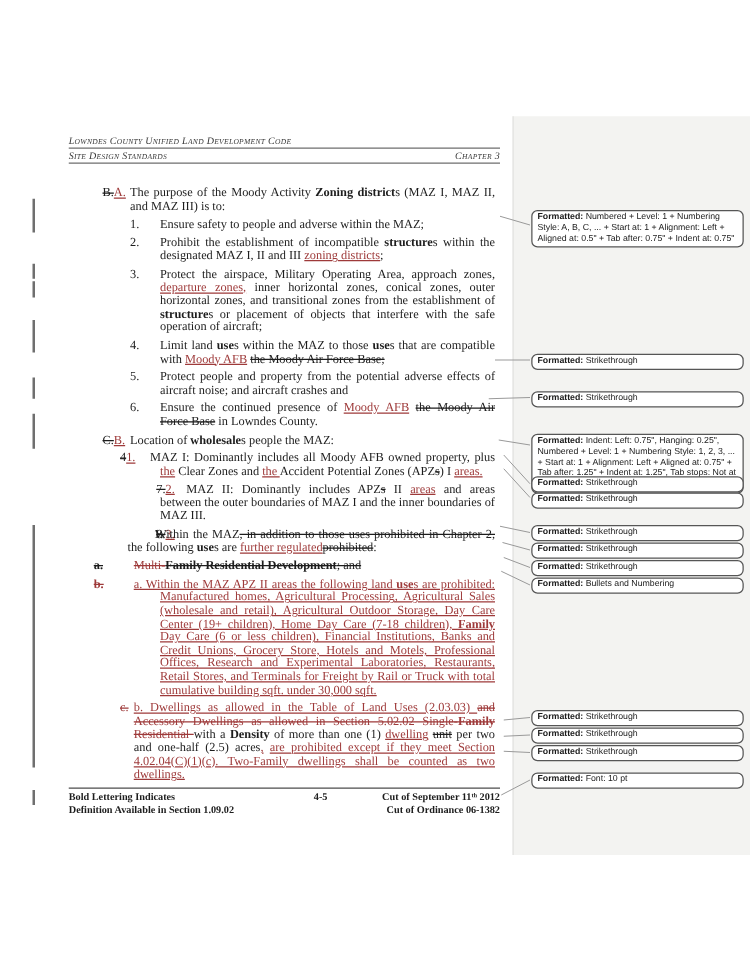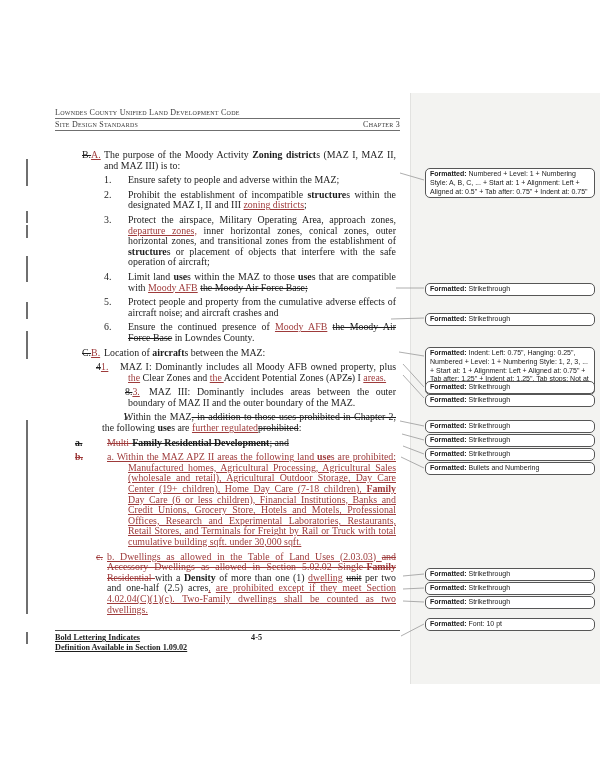--- a/index.html
+++ b/index.html
@@ -12,21 +12,21 @@
     position:absolute;left:410px;top:93px;width:190px;height:591px;
     background:#f3f3f1;border-left:1px solid #e2e2e0;box-sizing:border-box;
   }
   .fbox{
     position:absolute;left:14px;width:170px;box-sizing:border-box;
     background:#ffffff;border:1px solid #565656;border-radius:5px;
     padding:1px 4px;font-family:"Liberation Sans","DejaVu Sans",sans-serif;
     font-size:7px;line-height:8.8px;color:#1a1a1a;
   }
   .fbox b{font-weight:bold;}
-  #doc-header{position:absolute;left:55px;top:108px;width:345px;font-size:8px;color:#3a3a3a;}
+  #doc-header{position:absolute;left:55px;top:108px;width:345px;font-size:8px;color:#3a3a3a;font-style:italic;}
   .sc{font-variant:small-caps;letter-spacing:.25px;}
   #doc-header .l1{border-bottom:1px solid #6f6f6f;padding-bottom:1px;}
   #doc-header .l2{display:flex;justify-content:space-between;border-bottom:1px solid #6f6f6f;padding:1px 0;}
   #body-flow{
     position:absolute;left:78px;top:146px;width:322px;
     font-size:9.9px;line-height:10.6px;text-align:justify;
   }
   .heading{font-weight:bold;font-size:10.6px;line-height:13.4px;margin:0 0 5px 0;text-align:justify;}
   .para{position:relative;margin:4px;}
   .marker{position:absolute;top:0;white-space:nowrap;}
@@ -43,21 +43,21 @@
   .r-db{font-weight:bold;text-decoration:line-through;}
   .r-i{color:var(--ins);text-decoration:underline;}
   .r-ib{color:var(--ins);font-weight:bold;text-decoration:underline;}
   .r-x{color:var(--ins);text-decoration:line-through;}
   .r-xb{color:var(--ins);font-weight:bold;text-decoration:line-through;}
   .cb{position:absolute;left:26px;width:2px;background:#6f6f6f;}
   #doc-footer{
     position:absolute;left:55px;top:630px;width:345px;border-top:1px solid #4d4d4d;
     padding-top:2px;display:flex;font-size:8.2px;line-height:10px;font-weight:bold;color:#1d1d1d;
   }
-  #doc-footer .fl{width:40%;text-decoration:underline;}
+  #doc-footer .fl{width:40%;}
   #doc-footer .fc{width:20%;text-align:right;}
   #doc-footer .fr{width:40%;text-align:right;}
   #connectors{position:absolute;left:0;top:0;pointer-events:none;}
 </style>
 </head>
 <body>
 
 <div id="page">
 
   <div id="doc-header">
@@ -68,25 +68,26 @@
     </div>
   </div>
 
   <div id="body-flow">
     <div id="paragraphs">
         <div class="para pA"><span class="marker"><span class="r-d">B.</span><span class="r-i">A.</span></span><span class="r-n">The purpose of the Moody Activity </span><span class="r-b">Zoning district</span><span class="r-n">s (MAZ I, MAZ II, and MAZ III) is to:</span></div>
         <div class="para li1"><span class="marker"><span class="r-n">1.</span></span><span class="r-n">Ensure safety to people and adverse within the MAZ;</span></div>
         <div class="para li1"><span class="marker"><span class="r-n">2.</span></span><span class="r-n">Prohibit the establishment of incompatible </span><span class="r-b">structure</span><span class="r-n">s within the designated MAZ I, II and III </span><span class="r-i">zoning districts</span><span class="r-n">;</span></div>
         <div class="para li1"><span class="marker"><span class="r-n">3.</span></span><span class="r-n">Protect the airspace, Military Operating Area, approach zones, </span><span class="r-i">departure zones,</span><span class="r-n"> inner horizontal zones, conical zones, outer horizontal zones, and transitional zones from the establishment of </span><span class="r-b">structure</span><span class="r-n">s or placement of objects that interfere with the safe operation of aircraft;</span></div>
         <div class="para li1"><span class="marker"><span class="r-n">4.</span></span><span class="r-n">Limit land </span><span class="r-b">use</span><span class="r-n">s within the MAZ to those </span><span class="r-b">use</span><span class="r-n">s that are compatible with </span><span class="r-i">Moody AFB</span><span class="r-n"> </span><span class="r-d">the Moody Air Force Base;</span></div>
-        <div class="para li1"><span class="marker"><span class="r-n">5.</span></span><span class="r-n">Protect people and property from the cumulative adverse effects of aircraft noise; and aircraft crashes and</span></div>
+        <div class="para li1"><span class="marker"><span class="r-n">5.</span></span><span class="r-n">Protect people and property from the potential adverse effects of aircraft noise; and aircraft crashes and</span></div>
         <div class="para li1"><span class="marker"><span class="r-n">6.</span></span><span class="r-n">Ensure the continued presence of </span><span class="r-i">Moody AFB</span><span class="r-n"> </span><span class="r-d">the Moody Air Force Base</span><span class="r-n"> in Lowndes County.</span></div>
-        <div class="para pA"><span class="marker"><span class="r-d">C.</span><span class="r-i">B.</span></span><span class="r-n">Location of </span><span class="r-b">aircraft</span><span class="r-n">s between the MAZ:</span></div>
+        <div class="para pA"><span class="marker"><span class="r-d">C.</span><span class="r-i">B.</span></span><span class="r-n">Location of </span><span class="r-b">wholesale</span><span class="r-n">s people the MAZ:</span></div>
         <div class="para liN"><span class="marker"><span class="r-d">4</span><span class="r-i">1.</span></span><span class="r-n">MAZ I:  Dominantly includes all Moody AFB owned property, plus </span><span class="r-i">the</span><span class="r-n"> Clear Zones and </span><span class="r-i">the </span><span class="r-n">Accident Potential Zones (APZ</span><span class="r-d">s</span><span class="r-n">) I </span><span class="r-i">areas.</span></div>
-        <div class="para liT"><span class="marker"><span class="r-d">8.</span><span class="r-i">3.</span></span><span class="r-n">MAZ III:   Dominantly includes areas between the outer boundary of MAZ II and the outer boundary of the MAZ.</span></div>
+        <div class="para liT"><span class="marker"><span class="r-d">7.</span><span class="r-i">2.</span></span><span class="r-n">MAZ II:  Dominantly includes APZ</span><span class="r-d">s</span><span class="r-n"> II </span><span class="r-i">areas</span><span class="r-n"> and areas between the outer boundaries of MAZ I and the inner boundaries of MAZ III.</span></div>
+        <div class="para liT"><span class="marker"><span class="r-d">8.</span><span class="r-i">3.</span></span></div>
         <div class="para liD"><span class="marker"><span class="r-n">1.</span></span><span class="r-n">Within the MAZ</span><span class="r-d">, in addition to those uses prohibited in Chapter 2,</span><span class="r-n"> the following </span><span class="r-b">use</span><span class="r-n">s are </span><span class="r-i">further regulated</span><span class="r-d">prohibited</span><span class="r-n">:</span></div>
         <div class="para liA"><span class="marker"><span class="r-db">a.</span></span><span class="r-x">Multi-</span><span class="r-db">Family Residential Development</span><span class="r-d">; and</span></div>
         <div class="para liA"><span class="marker"><span class="r-xb">b.</span></span><span class="r-i">a. Within the MAZ APZ II areas the following land </span><span class="r-ib">use</span><span class="r-i">s are prohibited:  Manufactured homes, Agricultural Processing, Agricultural Sales (wholesale and retail), Agricultural Outdoor Storage, Day Care Center (19+ children), Home Day Care (7-18 children), </span><span class="r-ib">Family</span><span class="r-i"> Day Care (6 or less children), Financial Institutions, Banks and Credit Unions, Grocery Store, Hotels and Motels, Professional Offices, Research and Experimental Laboratories, Restaurants, Retail Stores, and Terminals for Freight by Rail or Truck with total cumulative building sqft. under 30,000 sqft.</span></div>
         <div class="para liC"><span class="marker"><span class="r-x">c.</span></span><span class="r-i">b. Dwellings as allowed in the Table of Land Uses (2.03.03) </span><span class="r-x">and Accessory Dwellings as allowed in Section 5.02.02 Single-</span><span class="r-xb">Family</span><span class="r-x"> Residential </span><span class="r-n">with a </span><span class="r-b">Density</span><span class="r-n"> of more than one (1) </span><span class="r-i">dwelling</span><span class="r-n"> </span><span class="r-d">unit</span><span class="r-n"> per two and one-half (2.5) acres</span><span class="r-i">,</span><span class="r-n"> </span><span class="r-i">are prohibited except if they meet Section 4.02.04(C)(1)(c).  Two-Family dwellings shall be counted as two dwellings.</span></div>
       </div>
   </div>
 
   <div class="cb" style="top:159px;height:27px"></div>
   <div class="cb" style="top:211px;height:12px"></div>
   <div class="cb" style="top:225px;height:13px"></div>
@@ -95,20 +96,24 @@
   <div class="cb" style="top:331px;height:28px"></div>
   <div class="cb" style="top:420px;height:194px"></div>
   <div class="cb" style="top:632px;height:12px"></div>
 
   <div id="doc-footer">
     <div class="fl">
       <div>Bold Lettering Indicates</div>
       <div>Definition Available in Section 1.09.02</div>
     </div>
     <div class="fc">4-5</div>
+    <div class="fr">
+      <div>Cut of September 11ᵗʰ 2012</div>
+      <div>Cut of Ordinance 06-1382</div>
+    </div>
   </div>
 
   <div id="markup-panel">
       <div class="fbox" style="top: 75px;"><b>Formatted: </b>Numbered + Level: 1 + Numbering Style: A, B, C, ... + Start at: 1 + Alignment: Left + Aligned at:  0.5" + Tab after:  0.75" + Indent at:  0.75"</div>
       <div class="fbox" style="top: 190px;"><b>Formatted: </b>Strikethrough</div>
       <div class="fbox" style="top: 220px;"><b>Formatted: </b>Strikethrough</div>
       <div class="fbox" style="top: 254px;"><b>Formatted: </b>Indent: Left:  0.75", Hanging:  0.25", Numbered + Level: 1 + Numbering Style: 1, 2, 3, ... + Start at: 1 + Alignment: Left + Aligned at:  0.75" + Tab after:  1.25" + Indent at:  1.25", Tab stops: Not at  1.25"</div>
       <div class="fbox" style="top: 288px;"><b>Formatted: </b>Strikethrough</div>
       <div class="fbox" style="top: 301px;"><b>Formatted: </b>Strikethrough</div>
       <div class="fbox" style="top: 327px;"><b>Formatted: </b>Strikethrough</div>

